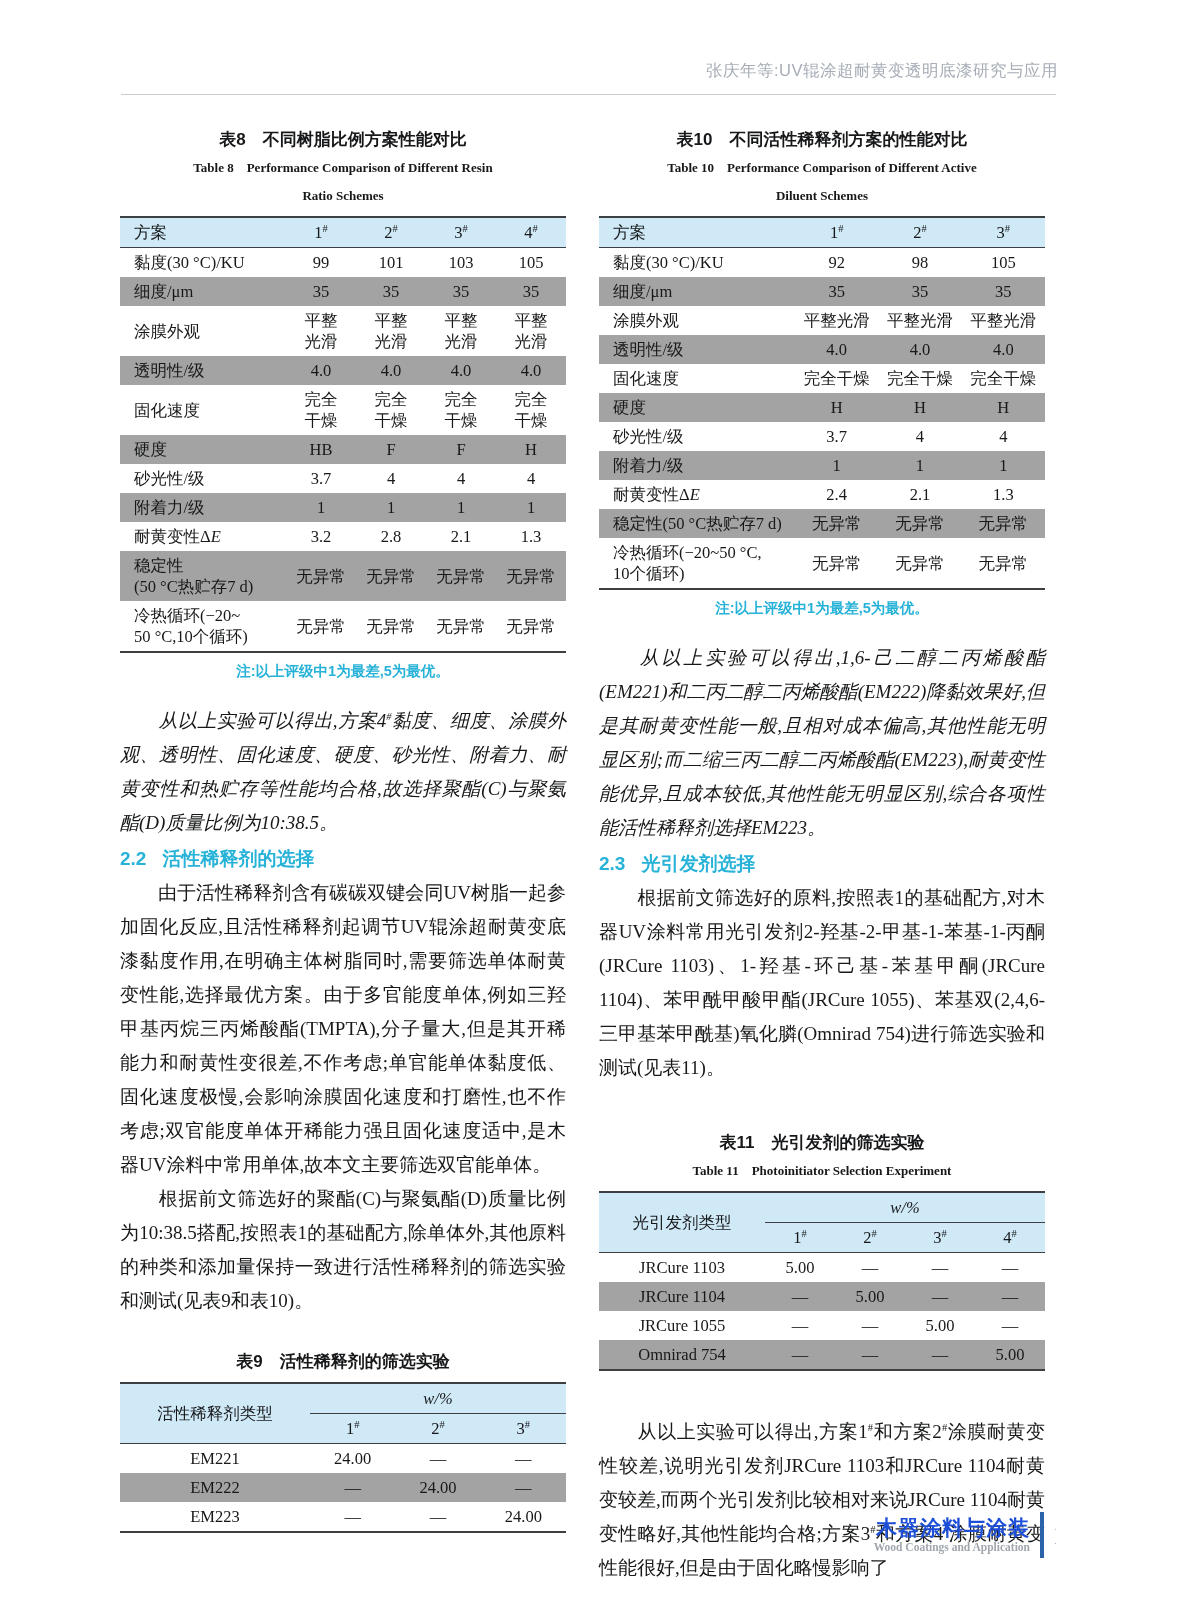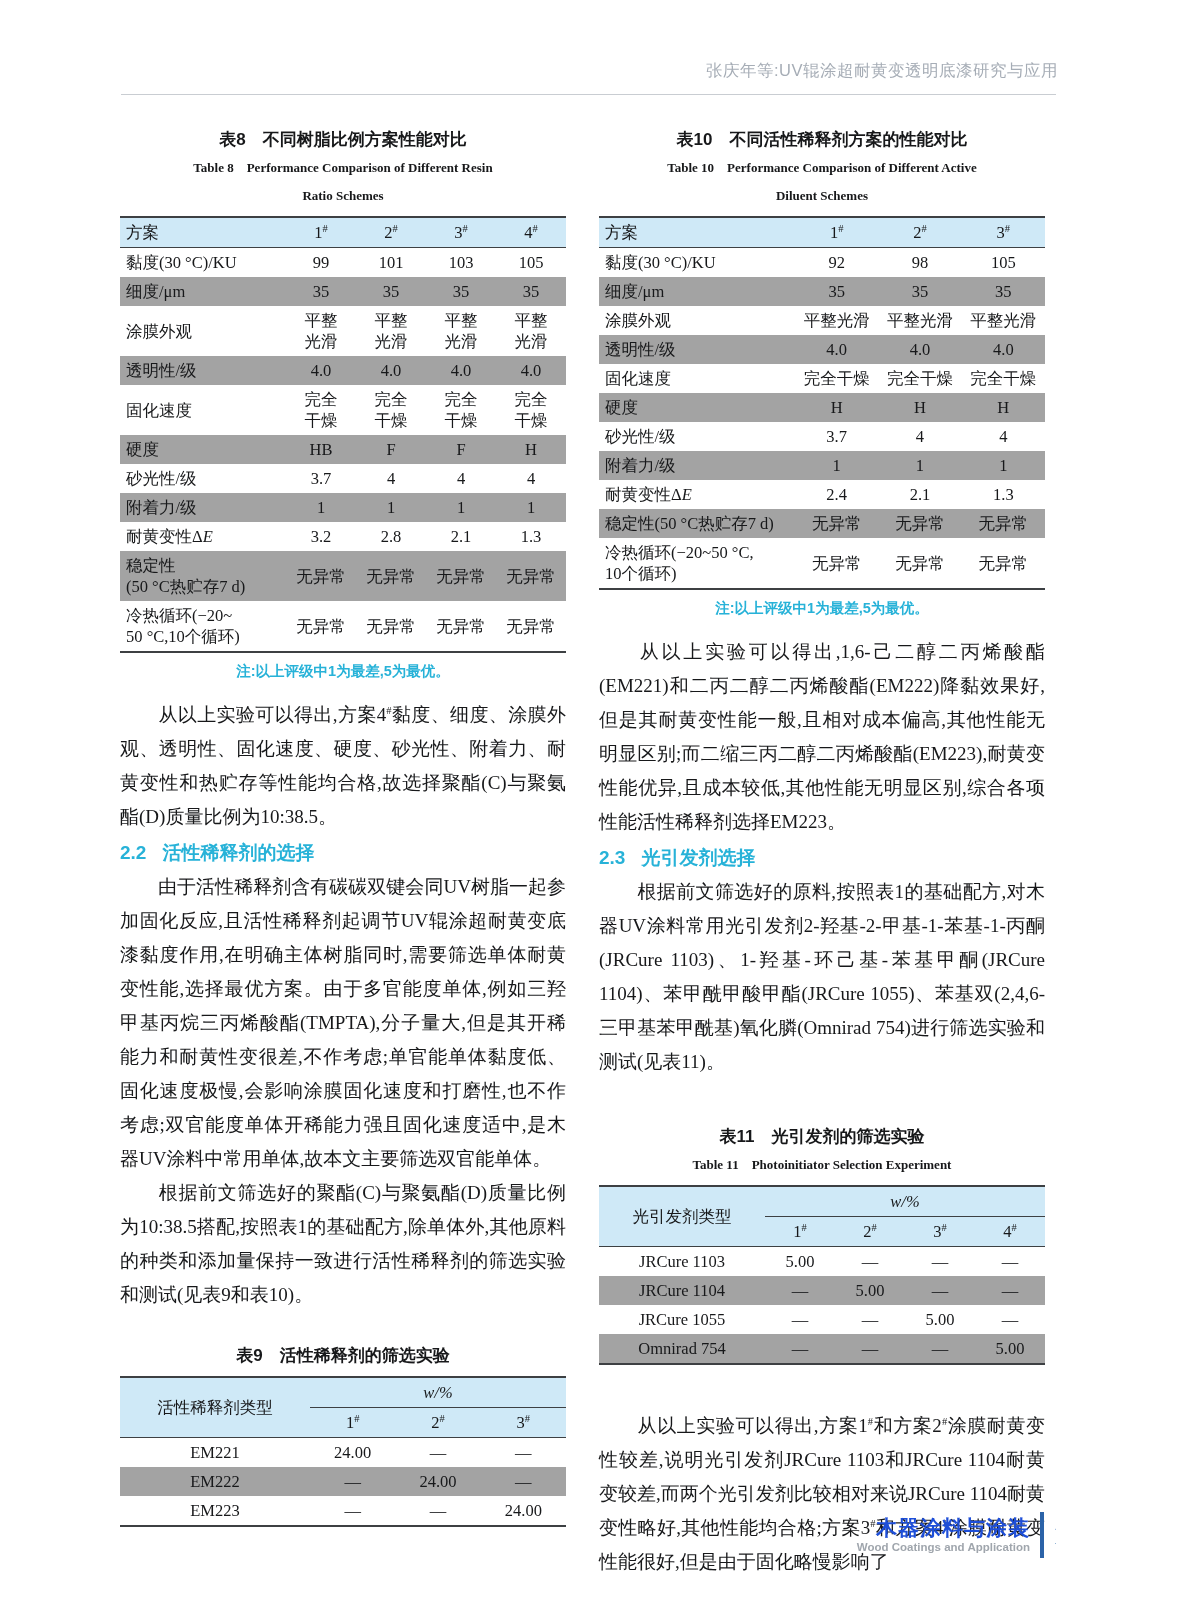--- a/index.html
+++ b/index.html
@@ -21,47 +21,47 @@
                 text-align:center;line-height:28px;}
   .tbl-title-en{font-family:"Liberation Serif",serif;font-weight:bold;font-size:13px;
                 text-align:center;line-height:28px;}
 
   
   table.data{border-collapse:collapse;width:100%;table-layout:fixed;
              font-size:16.5px;margin-top:6px;
              border-top:2px solid #3d4043;border-bottom:2px solid #3d4043;}
   table.data td,table.data th{padding:4px 2px;line-height:21px;font-weight:normal;
              text-align:center;vertical-align:middle;overflow:hidden;}
-  table.data td.lbl{text-align:left;padding-left:6px;}
+  table.data td.lbl{text-align:left;padding-left:14px;}
   tr.alt{background:#a3a3a3;}
   tr.head{background:#cfe9f7;}
   tr.head td,tr.head th{border-bottom:1px solid #3d4043;}
   sup.hash{font-size:10.5px;line-height:0;}
   .wpct{font-style:italic;}
   td.wspan{border-bottom:1px solid #3d4043;padding:2px 0;}
   .note{color:#27b2d8;font-size:14.5px;text-align:center;line-height:22px;margin-top:7px;
         font-family:Liberation Sans, sans-serif;font-weight:bold;}
 
   
   .para{font-size:19px;line-height:34px;text-align:justify;margin:0;}
   .para .ind{display:inline-block;width:2em;}
   .sec-head{color:#27b2d8;font-family:"Liberation Sans",sans-serif;font-weight:bold;
             font-size:19px;line-height:34px;margin-top:2px;}
   .sec-head .num{margin-right:16px;}
 
   .mt6{margin-top:6px;}
-  .mt22{margin-top:16px;} .mt30{margin-top:30px;} .mt44{margin-top:44px;}
+  .mt22{margin-top:22px;font-style:italic;} .mt30{margin-top:30px;} .mt44{margin-top:44px;}
 
   
   .footer{position:absolute;top:1512px;left:700px;width:380px;display:flex;
           align-items:center;justify-content:flex-end;}
   .f-names{text-align:right;margin-right:10px;}
   .f-zh{font-family:"Liberation Sans",sans-serif;font-weight:bold;font-size:21px;
         color:#1d4ed8;line-height:24px;letter-spacing:1px;}
-  .f-en{font-family:Liberation Sans, sans-serif;font-weight:bold;font-size:11.5px;
+  .f-en{font-family:Liberation Serif, serif;font-weight:bold;font-size:11.5px;
         color:#a0a6ad;line-height:15px;text-align:center;}
   .f-bar{width:4px;height:46px;background:#2b63a8;margin-right:9px;}
   .f-page{font-family:"Liberation Serif",serif;font-size:27px;color:#2b6cb0;line-height:46px;}
 </style>
 </head>
 <body>
 
 <div class="page">
 
   <div class="running-head">张庆年等:UV辊涂超耐黄变透明底漆研究与应用</div>

